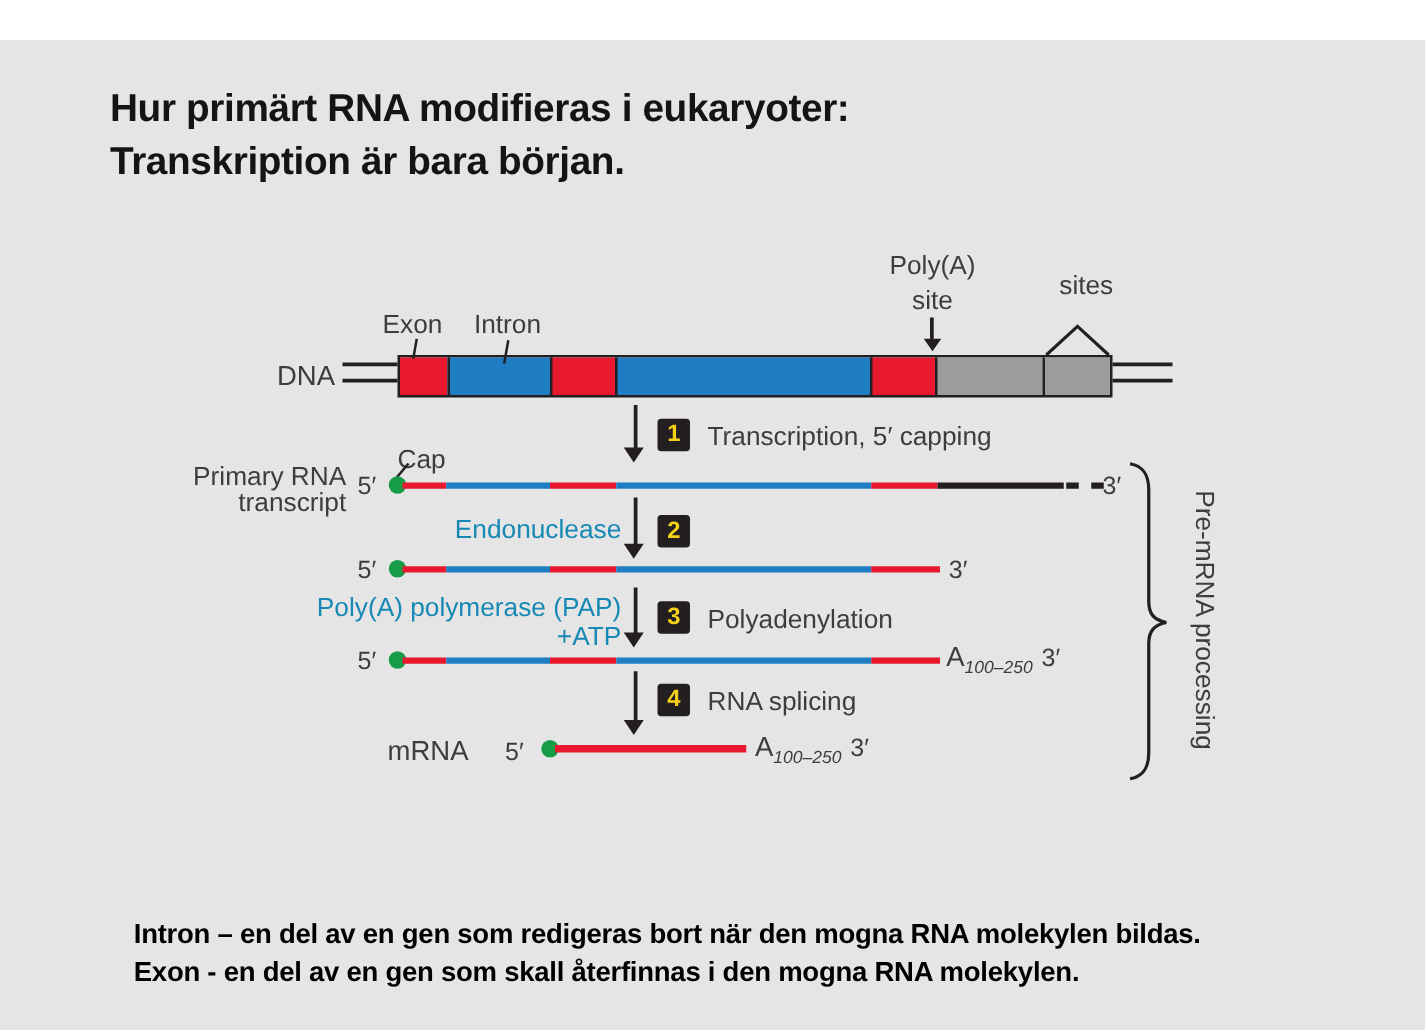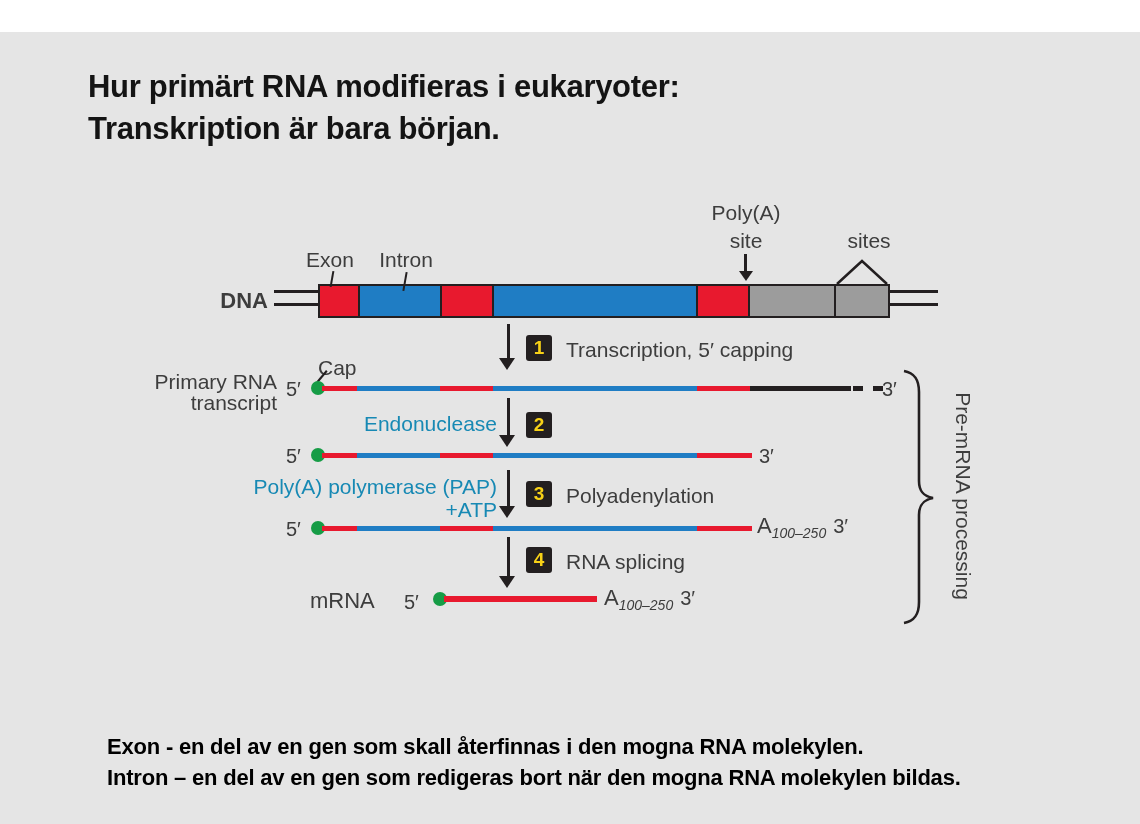--- a/index.html
+++ b/index.html
@@ -47,21 +47,21 @@
 </head>
 <body>
 
 <div class="slide">
 
   <div class="title">
     <div>Hur primärt RNA modifieras i eukaryoter:</div>
     <div>Transkription är bara början.</div>
   </div>
 
-  <div class="lbl lbl-r big" style="left:178px;top:256px;width:90px;font-weight:bold;">DNA</div>
+  <div class="lbl lbl-r big" style="left:178px;top:256px;width:90px;">DNA</div>
   <div class="hline" style="left:274px;top:258px;width:44px;"></div>
   <div class="hline" style="left:274px;top:271px;width:44px;"></div>
 
   <div class="dna-bar">
     <div class="dna-seg seg-red" style="width:38px;"></div>
     <div class="dna-seg seg-blue" style="width:82px;"></div>
     <div class="dna-seg seg-red" style="width:52px;"></div>
     <div class="dna-seg seg-blue" style="width:204px;"></div>
     <div class="dna-seg seg-red" style="width:52px;"></div>
     <div class="dna-seg seg-gray" style="width:86px;"></div>
@@ -74,21 +74,21 @@
   <div class="lbl lbl-c" style="left:296px;top:215px;width:68px;">Exon</div>
   <div class="lbl lbl-c" style="left:362px;top:215px;width:88px;">Intron</div>
   <div class="tick" style="left:331px;top:239px;height:16px;transform:rotate(10deg);"></div>
   <div class="tick" style="left:404px;top:240px;height:19px;transform:rotate(10deg);"></div>
 
   <div class="lbl lbl-c" style="left:698px;top:168px;width:96px;">Poly(A)</div>
   <div class="lbl lbl-c" style="left:698px;top:196px;width:96px;">site</div>
   <div class="astem" style="left:744px;top:222px;height:18px;"></div>
   <div class="ahead-sm" style="left:739px;top:239px;"></div>
 
-  <div class="lbl lbl-c" style="left:795px;top:196px;width:148px;">sites</div>
+  <div class="lbl lbl-c" style="left:795px;top:184px;width:148px;">sites</div>
   <svg style="position:absolute;left:834px;top:226px;" width="56" height="28" viewBox="0 0 56 28">
     <path d="M3,26 L28,3 L53,26" fill="none" stroke="#231f20" stroke-width="2.5"></path>
   </svg>
 
   <div class="astem" style="left:507px;top:292px;height:35px;"></div>
   <div class="ahead" style="left:499px;top:326px;"></div>
   <div class="badge" style="left:526px;top:303px;">1</div>
   <div class="lbl" style="left:566px;top:305px;">Transcription, 5′ capping</div>
 
   <div class="lbl lbl-r" style="left:115px;top:337px;width:162px;">Primary RNA</div>
@@ -150,17 +150,17 @@
   <div class="atail" style="left:604px;top:553px;">
     <span>A</span><sub>100–250</sub><span class="tp">3′</span>
   </div>
 
   <svg style="position:absolute;left:902px;top:336px;" width="36" height="258" viewBox="0 0 36 258">
     <path d="M2,3 C13,5 17,12 17,24 L17,113 C17,123 21,128 31,130 C21,132 17,137 17,147 L17,234 C17,246 13,253 2,255" fill="none" stroke="#231f20" stroke-width="2.6"></path>
   </svg>
   <div class="vtext">Pre-mRNA processing</div>
 
   <div class="foot">
+    <div>Intron – en del av en gen som redigeras bort när den mogna RNA molekylen bildas.</div>
     <div>Exon -  en del av en gen som skall återfinnas i den mogna RNA molekylen.</div>
-    <div>Intron – en del av en gen som redigeras bort när den mogna RNA molekylen bildas.</div>
   </div>
 
 </div>
 
 </body></html>

